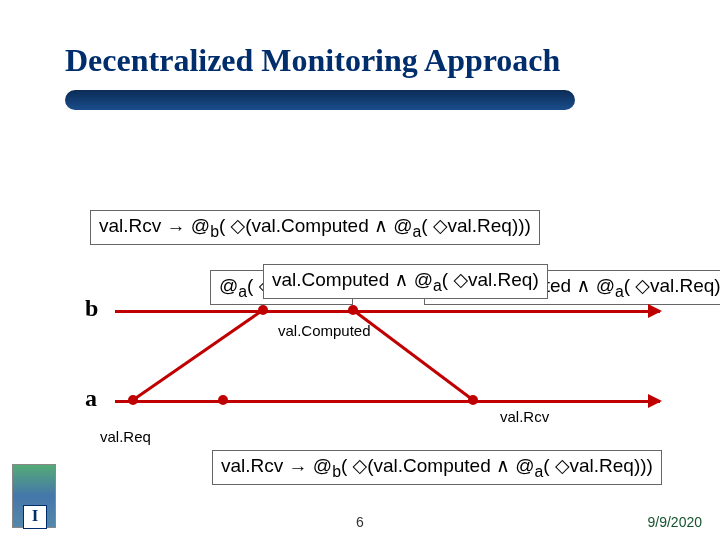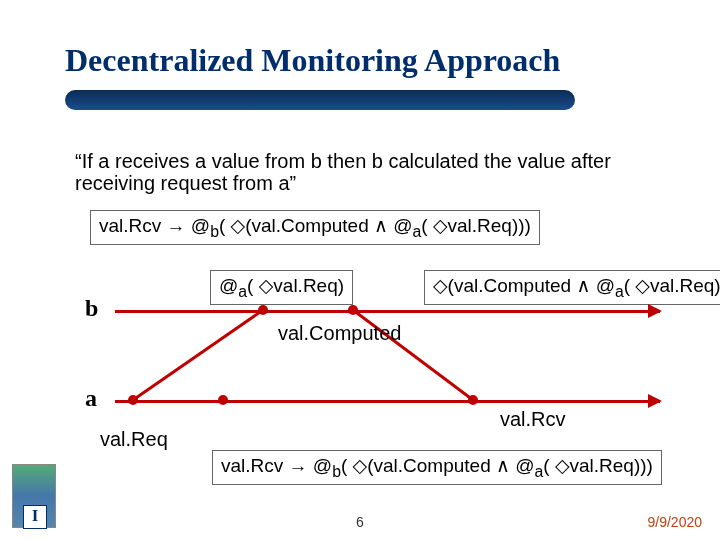--- a/index.html
+++ b/index.html
@@ -5,45 +5,47 @@
   html,body{margin:0;padding:0;width:720px;height:540px;background:#fff;font-family:Arial,Helvetica,sans-serif;overflow:hidden}
   .slide{position:relative;width:720px;height:540px}
   .title{font-family:"Comic Sans MS","Comic Sans",cursive;font-size:32px;font-weight:bold;color:#002E6C;position:absolute;left:65px;top:42px}
   .bar{position:absolute;left:65px;top:90px;width:510px;height:20px;background:linear-gradient(#0b2c56,#1b4d8c);border-radius:10px}
   .desc{position:absolute;left:75px;top:150px;font-size:20px;color:#000;width:580px;line-height:1.1}
   .box{position:absolute;background:#fff;border:1px solid #666;padding:3px 8px;font-size:19px;font-family:Arial;white-space:nowrap}
   .tl{position:absolute;height:3px;background:#c00000}
   .tl .arrow{position:absolute;right:-2px;top:-6px;width:0;height:0;border-top:7px solid transparent;border-bottom:7px solid transparent;border-left:14px solid #c00000}
   .label-axis{position:absolute;font-family:"Comic Sans MS",cursive;font-size:24px;font-weight:bold}
   .node{position:absolute;width:10px;height:10px;border-radius:5px;background:#c00000}
-  .edge-lbl{position:absolute;font-size:20px;font-family:Arial}
+  .edge-lbl{position:absolute;font-size:15px;font-family:Arial}
   .logo{position:absolute;left:12px;bottom:12px;width:42px;height:62px;background:linear-gradient(#5a7,#47a,#58a);border:1px solid #888}
   .logo:after{content:"I";display:block;position:absolute;bottom:-2px;left:10px;width:22px;height:22px;background:#fff;color:#002E6C;font-weight:bold;font-family:Georgia,serif;text-align:center;font-size:17px;border:1px solid #002E6C}
   .footer-pg{position:absolute;bottom:10px;left:50%;transform:translateX(-50%);font-size:14px;color:#333}
-  .footer-dt{position:absolute;bottom:10px;right:18px;font-size:14px;color:#c2410c}
+  .footer-dt{position:absolute;bottom:10px;right:18px;font-size:14px;color:#14532d}
   svg.lines{position:absolute;left:0;top:0;pointer-events:none}
 </style>
 </head>
 <body>
 
 <div class="slide">
   <div class="title">Decentralized Monitoring Approach</div>
   <div class="bar"></div>
 
-  <div class="desc">“If a receives a value from b then b calculated the value after receiving request from a”</div>
 
   <div class="box" style="left:90px;top:210px">
     <span>val.Rcv → @</span><sub>b</sub><span>( ◇(val.Computed ∧ @</span><sub>a</sub><span>( ◇val.Req)))</span>
   </div>
 
   <div class="box" style="left:210px;top:270px">
     <span>@</span><sub>a</sub><span>( ◇val.Req)</span>
   </div>
   <div class="box" style="left:424px;top:270px">
     <span>◇(val.Computed ∧ @</span><sub>a</sub><span>( ◇val.Req))</span>
+  </div>
+  <div class="box" style="left:263px;top:264px">
+    <span>val.Computed ∧ @</span><sub>a</sub><span>( ◇val.Req)</span>
   </div>
 
   <div class="label-axis" style="left:85px;top:295px">b</div>
   <div class="tl" style="left:115px;top:310px;width:545px">
       <div class="arrow"></div>
     </div>
 
   <div class="label-axis" style="left:85px;top:385px">a</div>
   <div class="tl" style="left:115px;top:400px;width:545px">
       <div class="arrow"></div>

